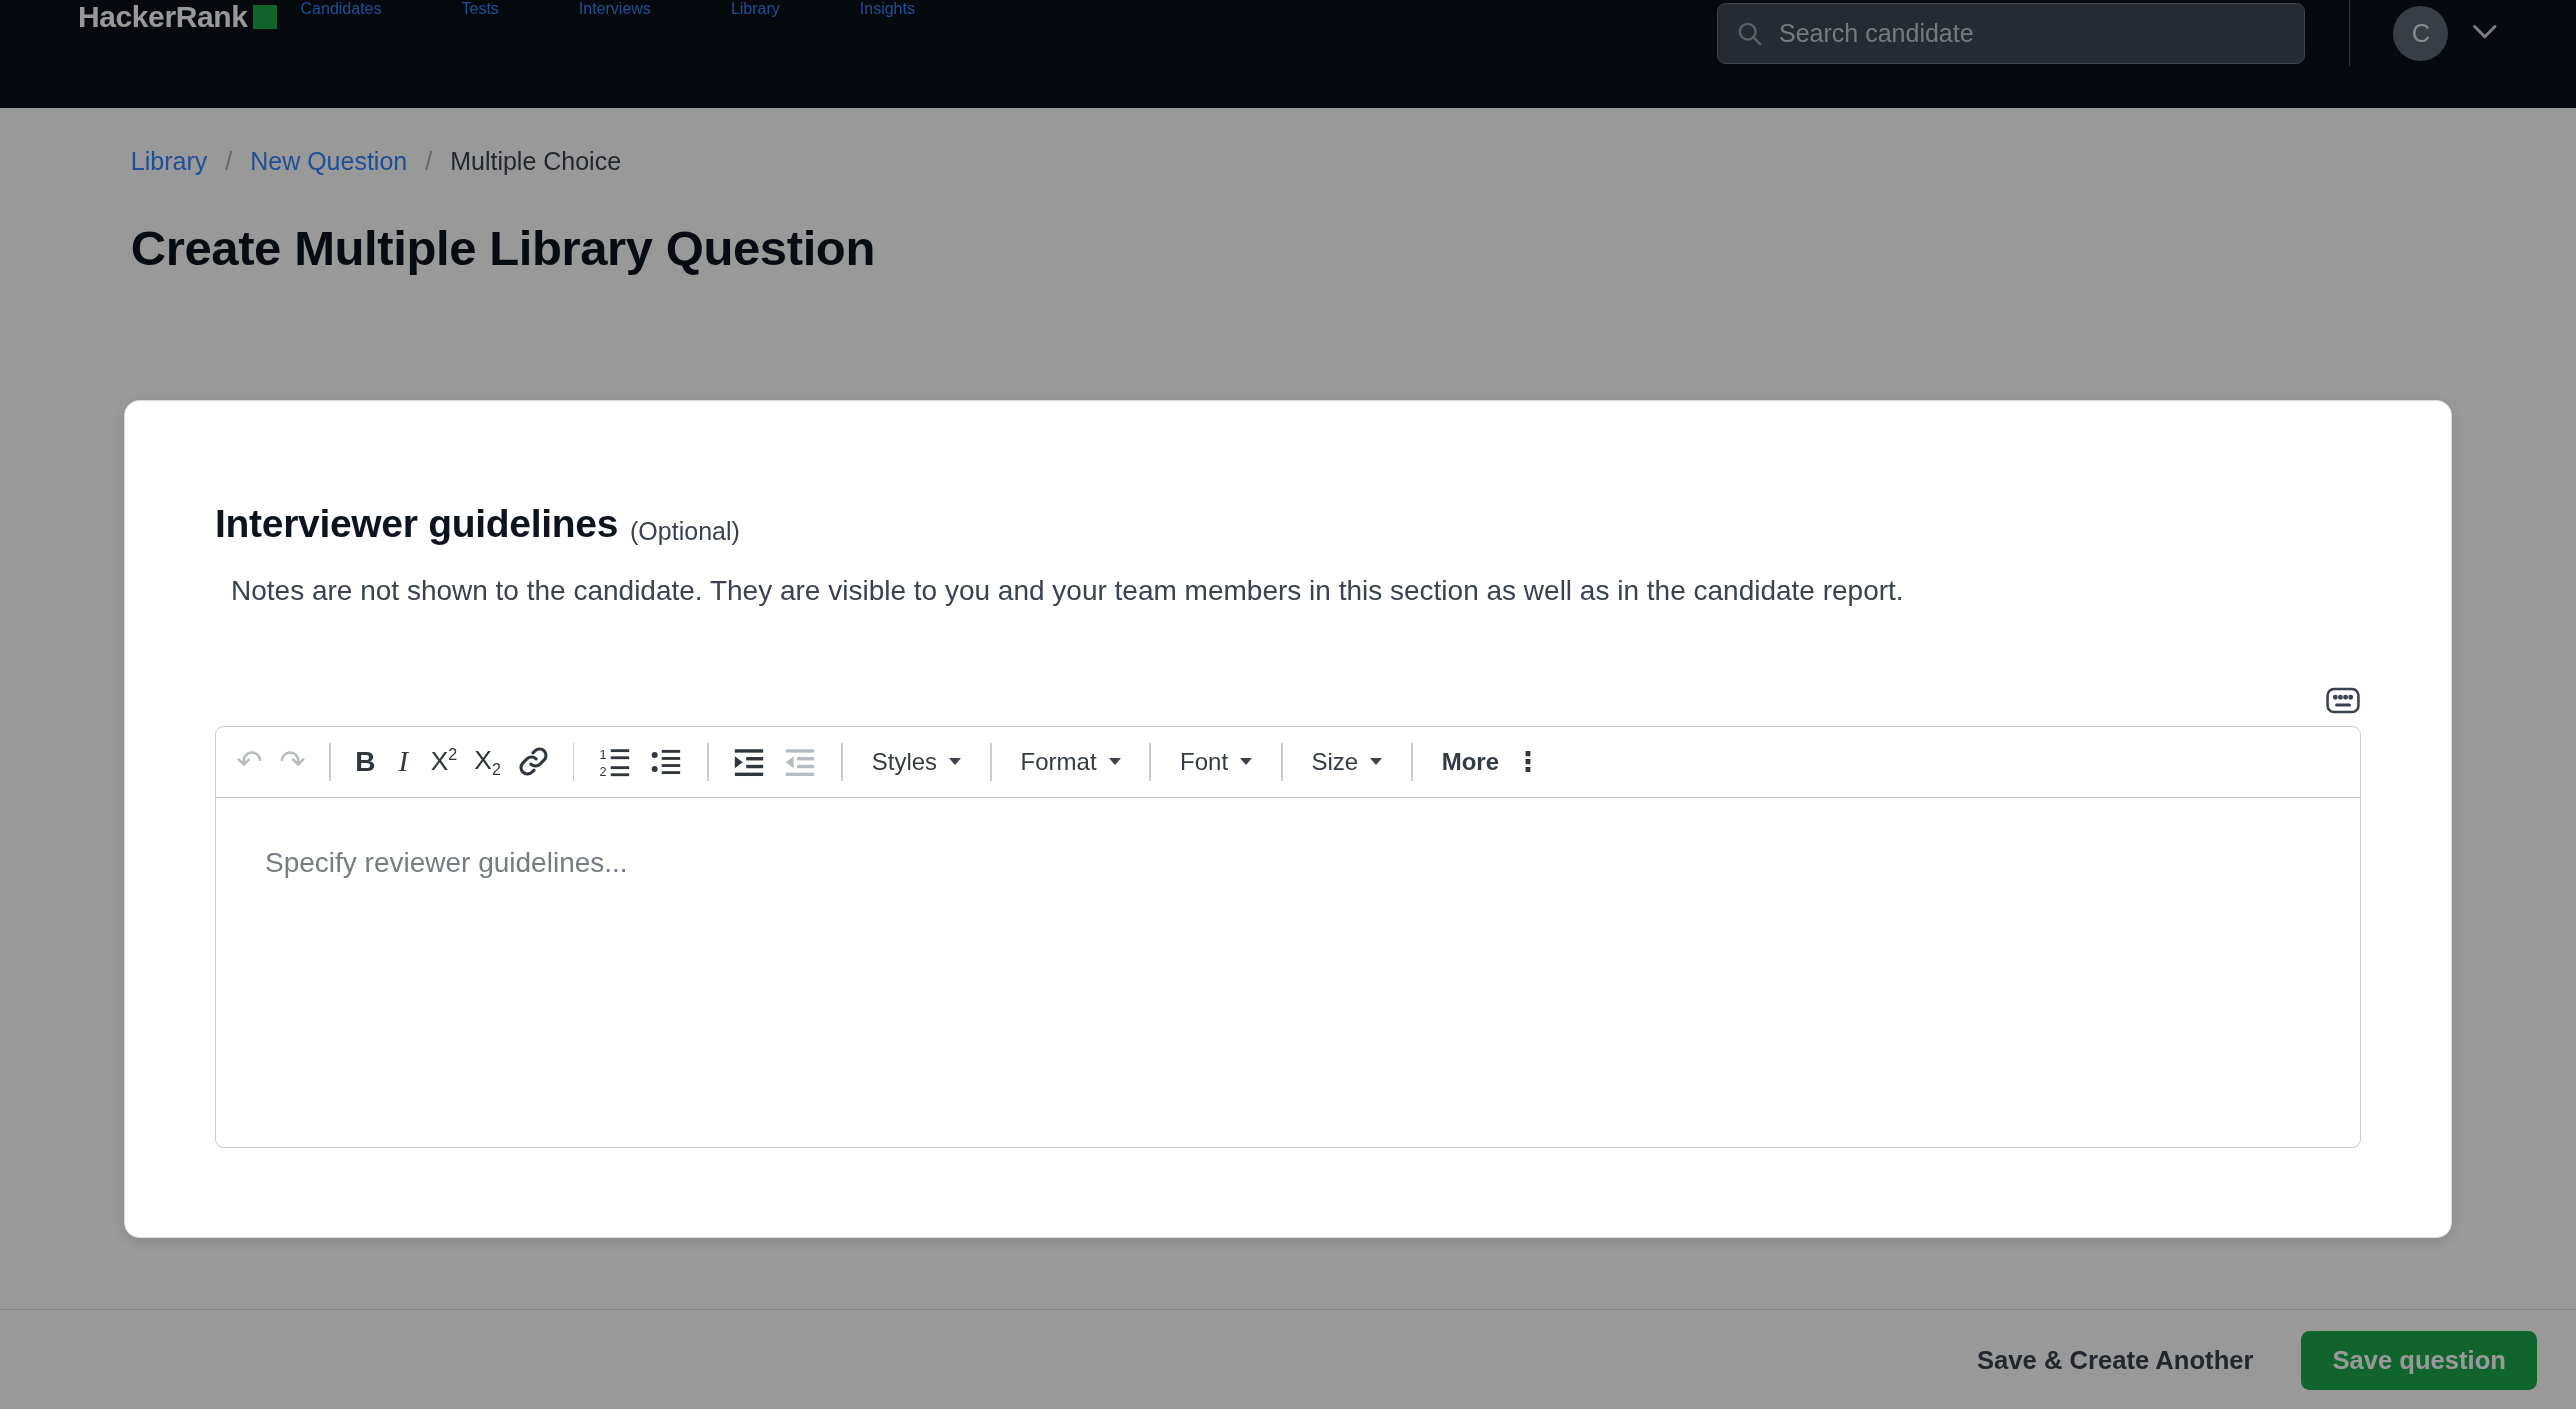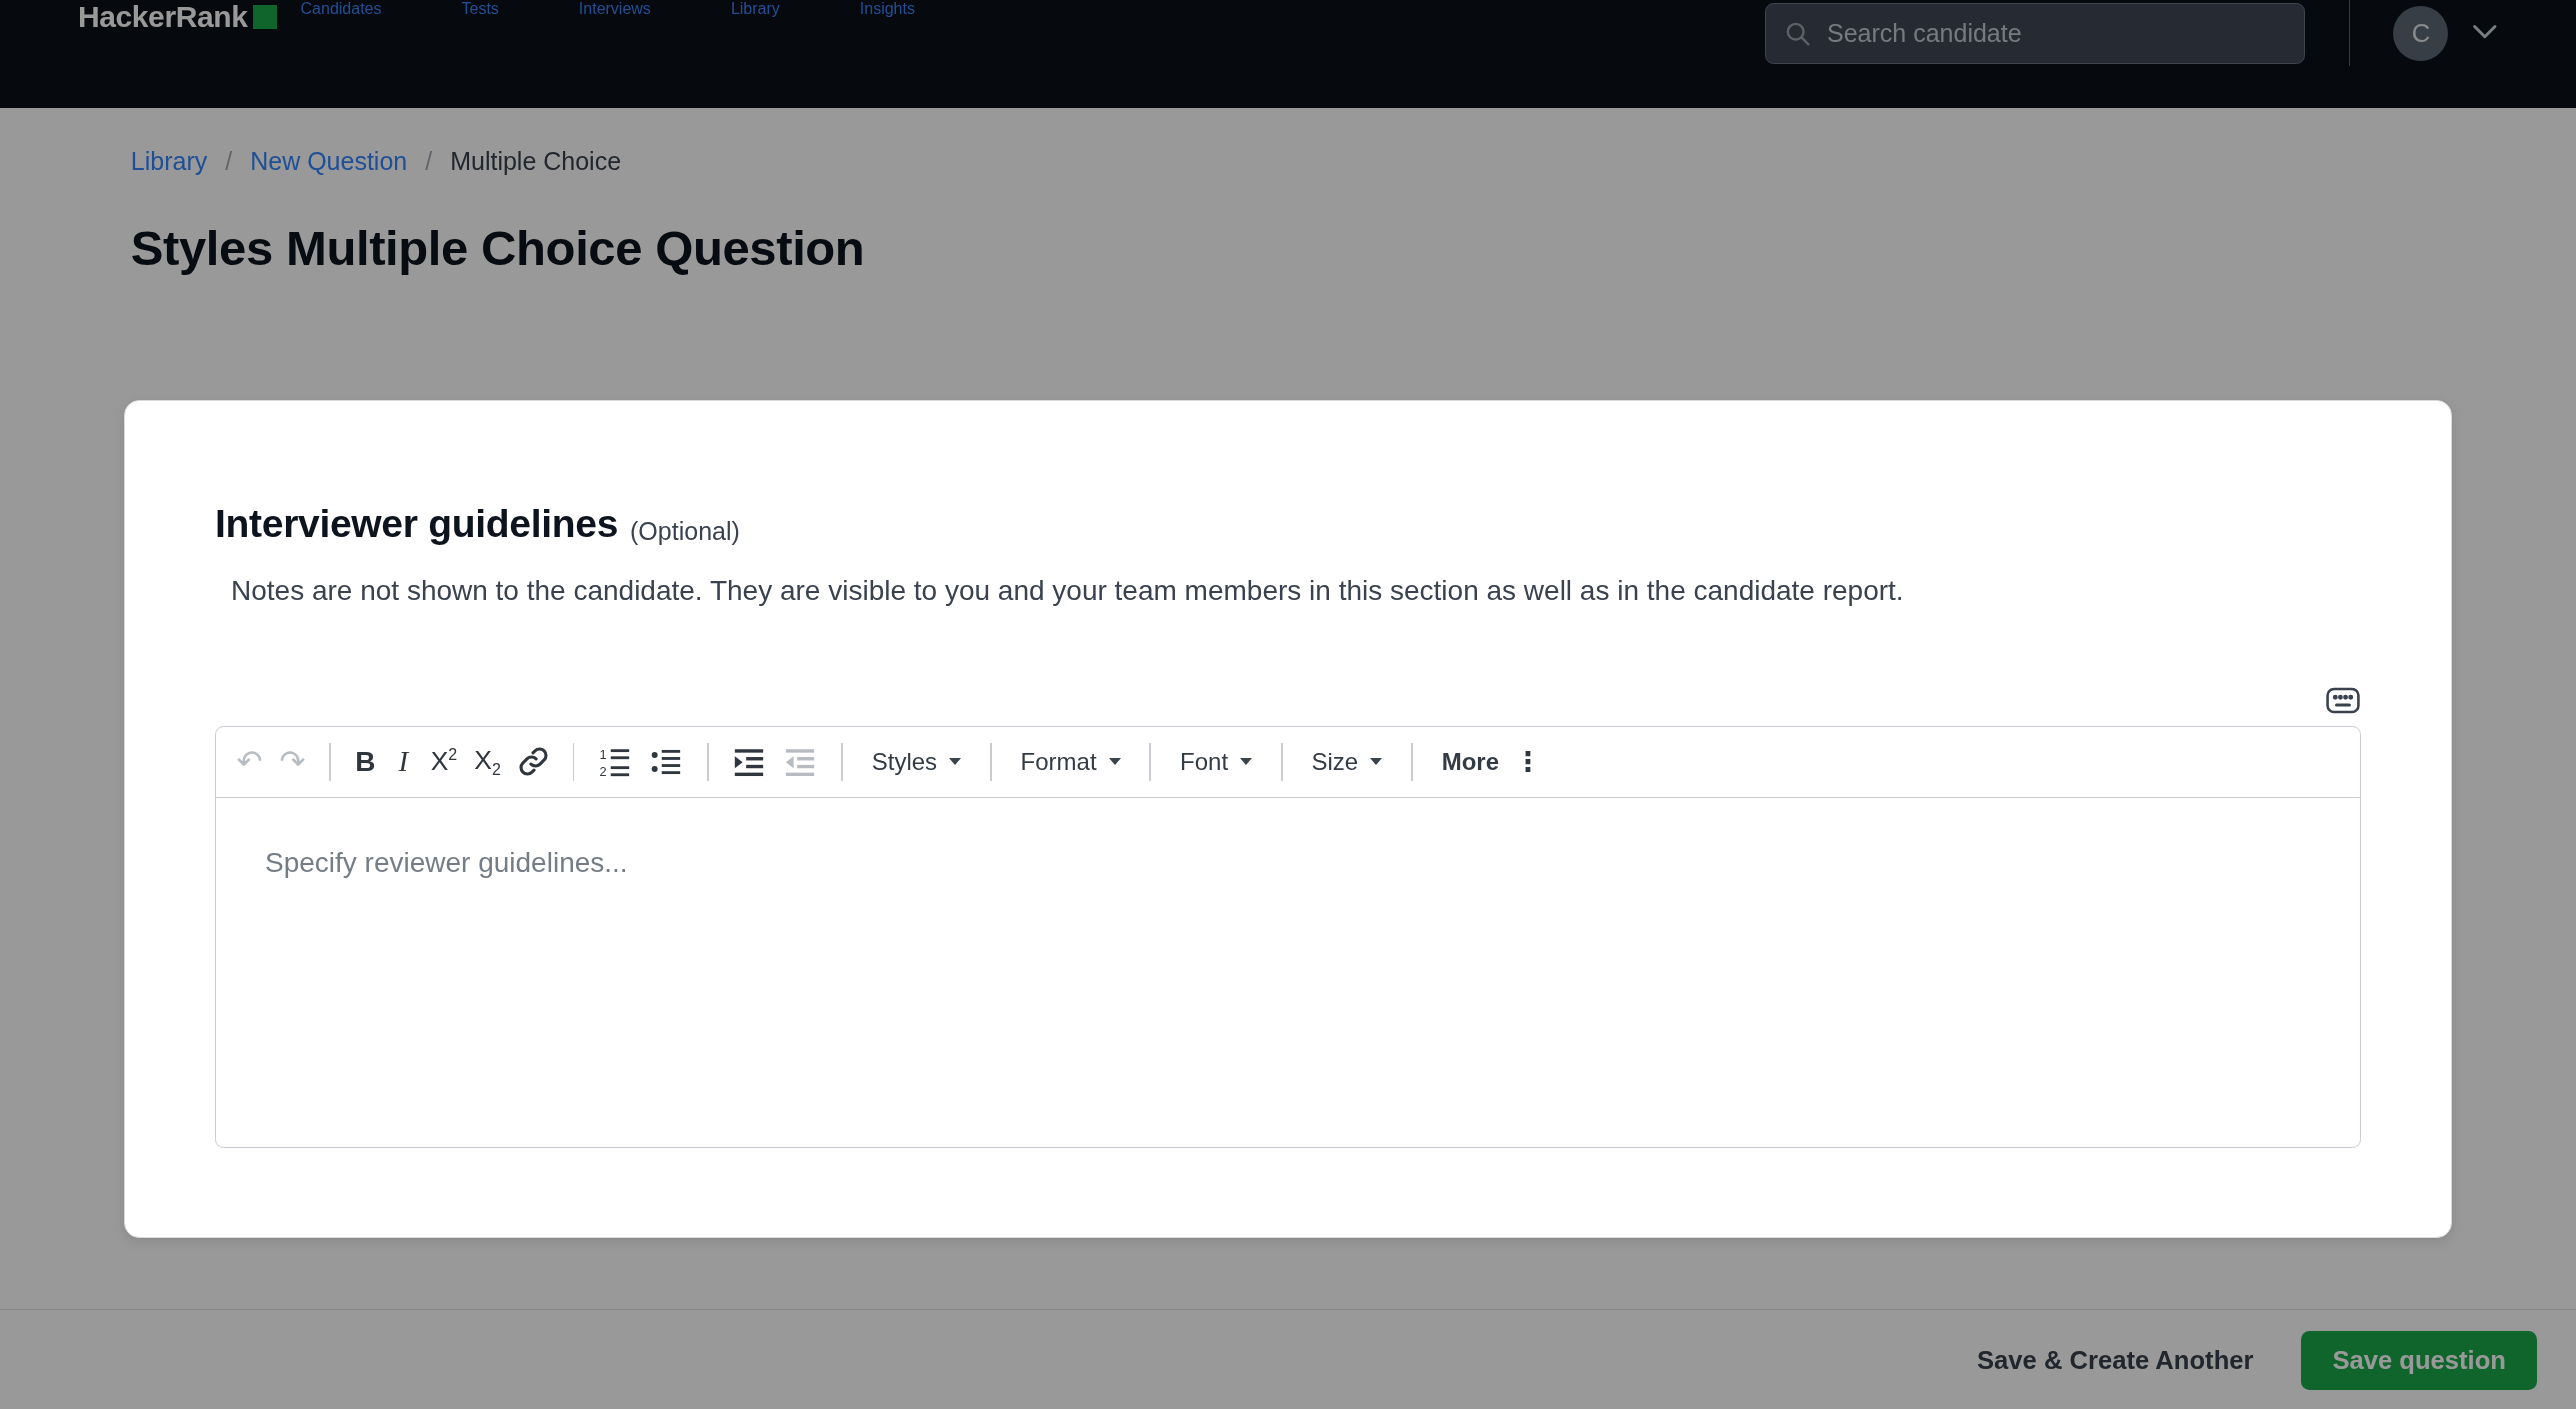--- a/index.html
+++ b/index.html
@@ -25,21 +25,21 @@
     display:flex; align-items:flex-start;
     padding:0 78px;
   }
   .brand { display:flex; align-items:center; cursor:pointer; }
   .brand-text { color:#ffffff; font-size:30px; font-weight:700; letter-spacing:-0.4px; }
   .brand-square { width:24px; height:24px; background:#1ba94c; margin-left:5.1px; }
   .nav-links { display:flex; gap:80px; margin-left:24px; }
   .nav-link { color:#3b82f6; font-size:16px; text-decoration:none; cursor:pointer; }
   .nav-right { margin-left:auto; display:flex; align-items:center; }
   .search-box {
-    width:540px; height:61px;
+    width:588px; height:61px;
     background:#404855;
     border:1.7px solid #68737f;
     border-radius:8.5px;
     display:flex; align-items:center;
     padding:0 17px;
   }
   .search-box svg { flex:0 0 auto; }
   .search-box input {
     flex:1; background:transparent; border:none; outline:none;
     margin-left:15.3px; font-size:25px; color:#e8ebee;
@@ -183,21 +183,21 @@
 
   <main>
     <div class="breadcrumb">
       <a>Library</a>
       <span class="sep">/</span>
       <a>New Question</a>
       <span class="sep">/</span>
       <span class="current">Multiple Choice</span>
     </div>
 
-    <h1>Styles Multiple Choice Question</h1>
+    <h1>Create Multiple Library Question</h1>
 
     <section class="card">
       <div class="card-head">
         <h2>Interviewer guidelines</h2>
         <span class="optional">(Optional)</span>
       </div>
       <p class="desc">Notes are not shown to the candidate. They are visible to you and your team members in this section as well as in the candidate report.</p>
 
       <div class="kb-row">
         <span class="kb-btn">

